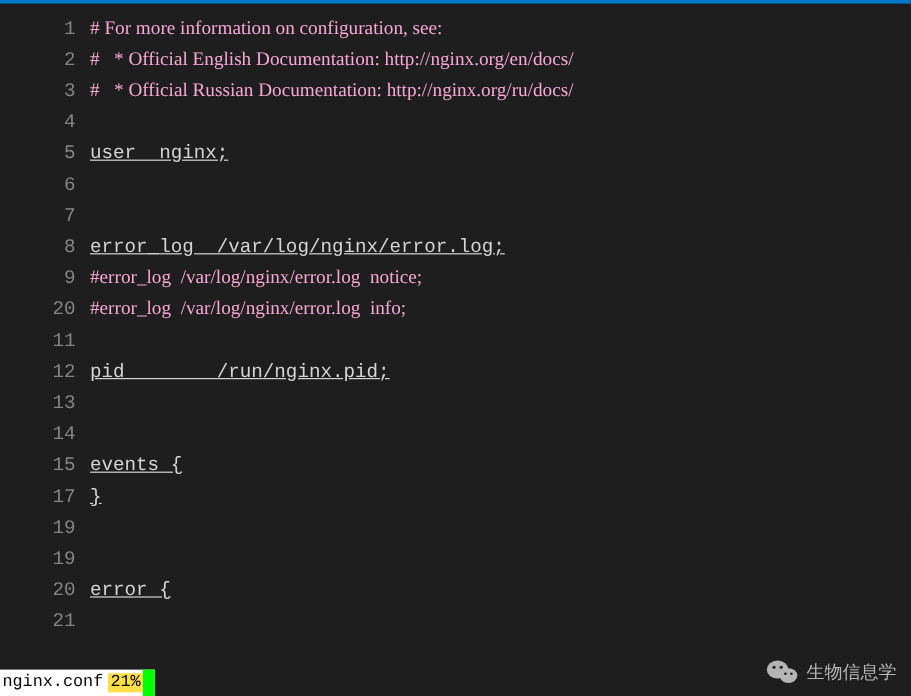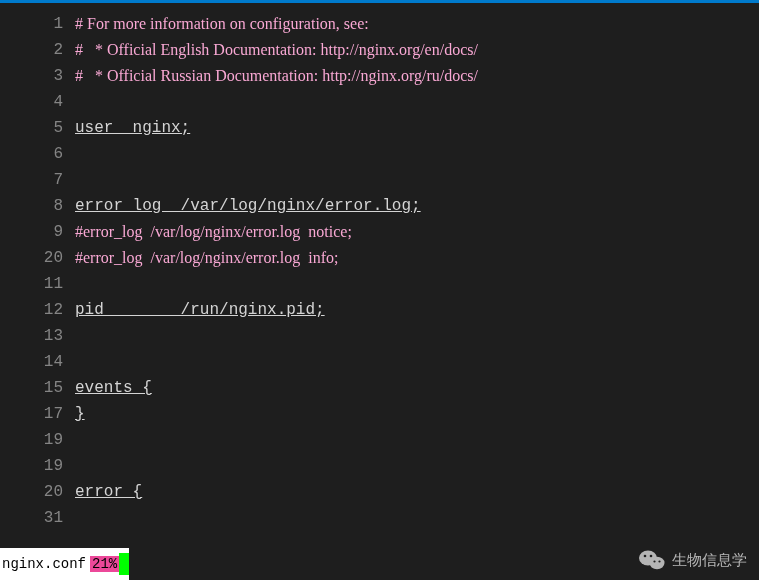--- a/index.html
+++ b/index.html
@@ -36,34 +36,34 @@
     .line-content {
       color: #d4d4d4;
       white-space: pre;
     }
     .tok-comment { color: #f9a8d4; font-family: Liberation Serif, serif; }
     .tok-normal { color: #d4d4d4; text-decoration: underline; }
     .status-bar {
       position: absolute;
       bottom: 0;
       left: 0;
-      height: 32px;
+      height: 22px;
       display: flex;
       align-items: center;
       background: #ffffff;
       color: #000000;
       font-size: 14px;
     }
     .status-filename {
       padding: 0 4px 0 2px;
       background: #ffffff;
     }
     .status-percent {
       padding: 0 2px;
-      background: #ec4899;
+      background: #fde047;
     }
     .status-cursor {
       width: 10px;
       height: 22px;
       background: #00ff00;
     }
     .wechat-badge {
       position: absolute;
       right: 12px;
       bottom: 8px;
@@ -157,21 +157,21 @@
     </div>
     <div class="line">
       <span class="line-number">19</span>
       <span class="line-content"></span>
     </div>
     <div class="line">
       <span class="line-number">20</span>
       <span class="line-content"><span class="tok-normal">error {</span></span>
     </div>
     <div class="line">
-      <span class="line-number">31</span>
+      <span class="line-number">21</span>
       <span class="line-content"></span>
     </div>
   </div>
 
 <div class="status-bar">
   <span class="status-filename">nginx.conf</span>
   <span class="status-percent">21%</span>
   <span class="status-cursor"></span>
 </div>
 

